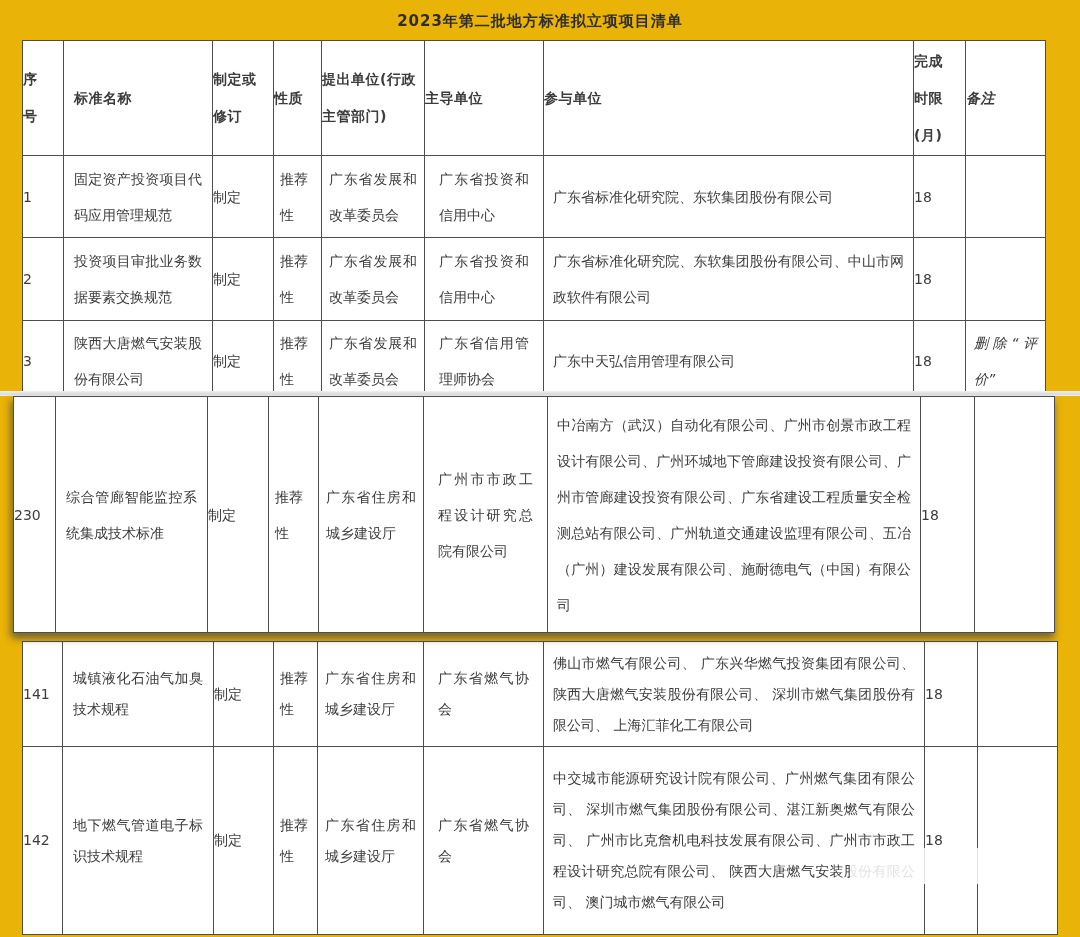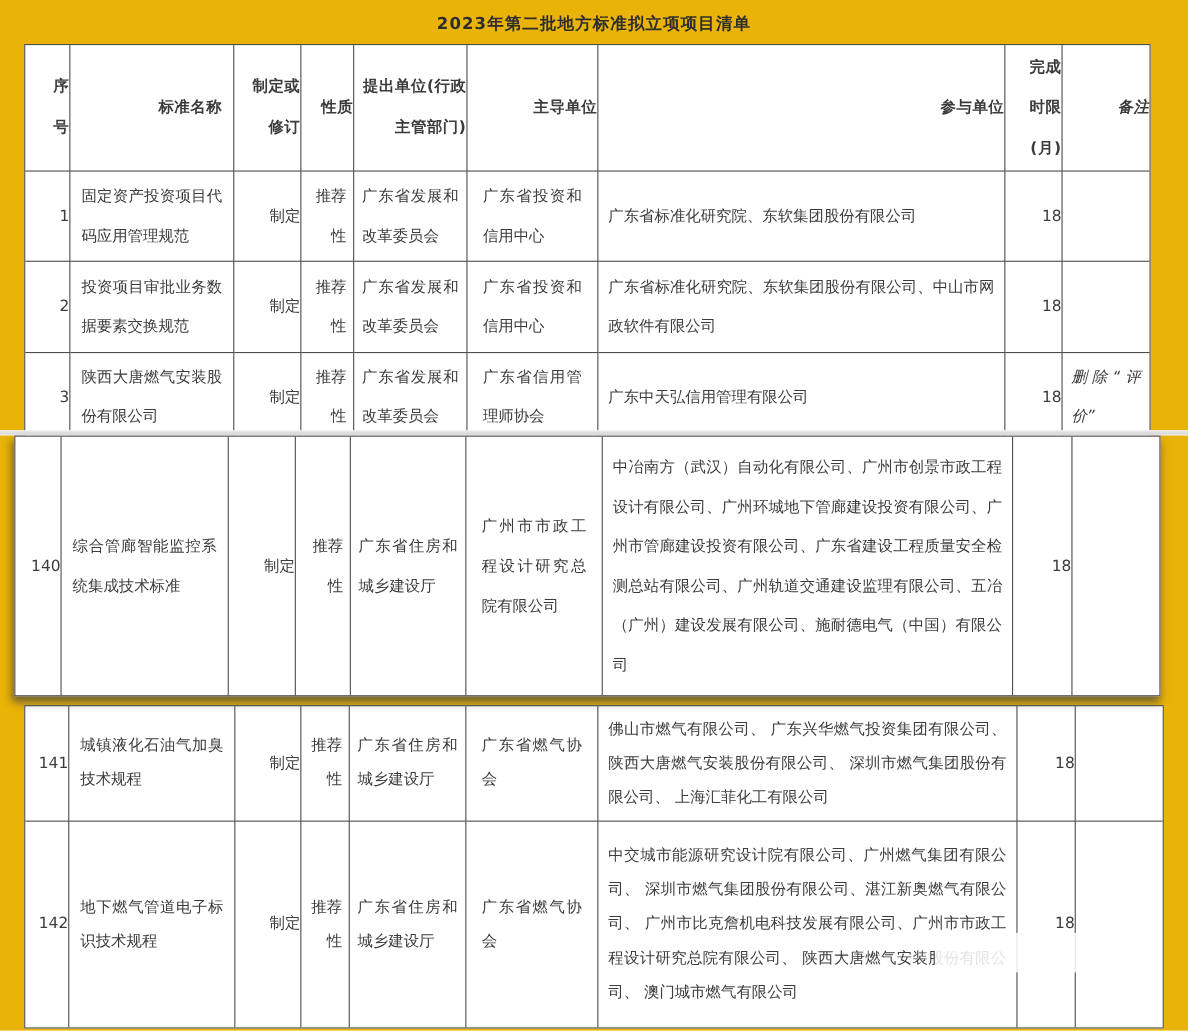--- a/index.html
+++ b/index.html
@@ -34,21 +34,21 @@
     display:flex;align-items:center;box-sizing:border-box;
     border-right:1px solid var(--bc);border-bottom:1px solid var(--bc);
     line-height:36px;overflow:hidden;
   }
   .tbl-bot .cell{line-height:31px;}
   .cell.last-col{border-right:none;font-style:italic;}
   .cell.last-row{border-bottom:none;}
   .t{width:100%;}
   .thead .cell{line-height:37px;}
   .thead .t{font-weight:bold;white-space:pre-line;text-align:center;letter-spacing:.5px;}
-  .cc .t{text-align:right;}
+  .cc .t{text-align:left;}
   .jc .t{text-align:justify;word-break:break-all;}
   .col-name{padding:0 10px;}
   .col-nature{padding:0 6px;}
   .col-proposer{padding:0 7px;}
   .col-leader{padding:0 14px;}
   .col-part{padding:0 9px;}
   .col-remark{padding:0 8px;}
   .seam{
     position:absolute;left:0;top:391px;width:1080px;height:5px;z-index:2;
     background:linear-gradient(to bottom,#f1f1f1,#dcdcdc 60%,#efefef);
@@ -190,21 +190,21 @@
           <span class="t">删除“评价”</span>
         </div>
     </div>
   </div>
 
   <div class="seam"></div>
 
   <div class="tbl tbl-mid">
     <div class="row">
       <div class="cell cc last-row">
-          <span class="t">140</span>
+          <span class="t">230</span>
         </div>
       <div class="cell jc col-name last-row">
           <span class="t">综合管廊智能监控系统集成技术标准</span>
         </div>
       <div class="cell cc last-row">
           <span class="t">制定</span>
         </div>
       <div class="cell cc col-nature last-row">
           <span class="t">推荐性</span>
         </div>

